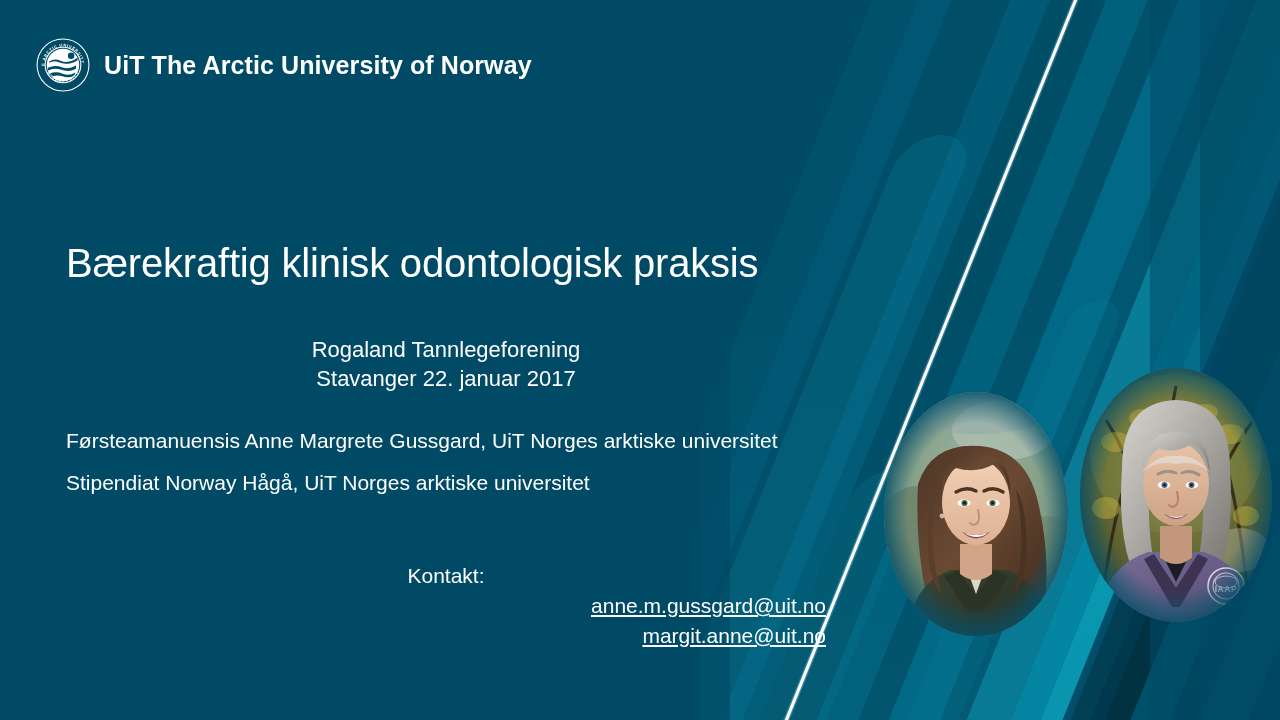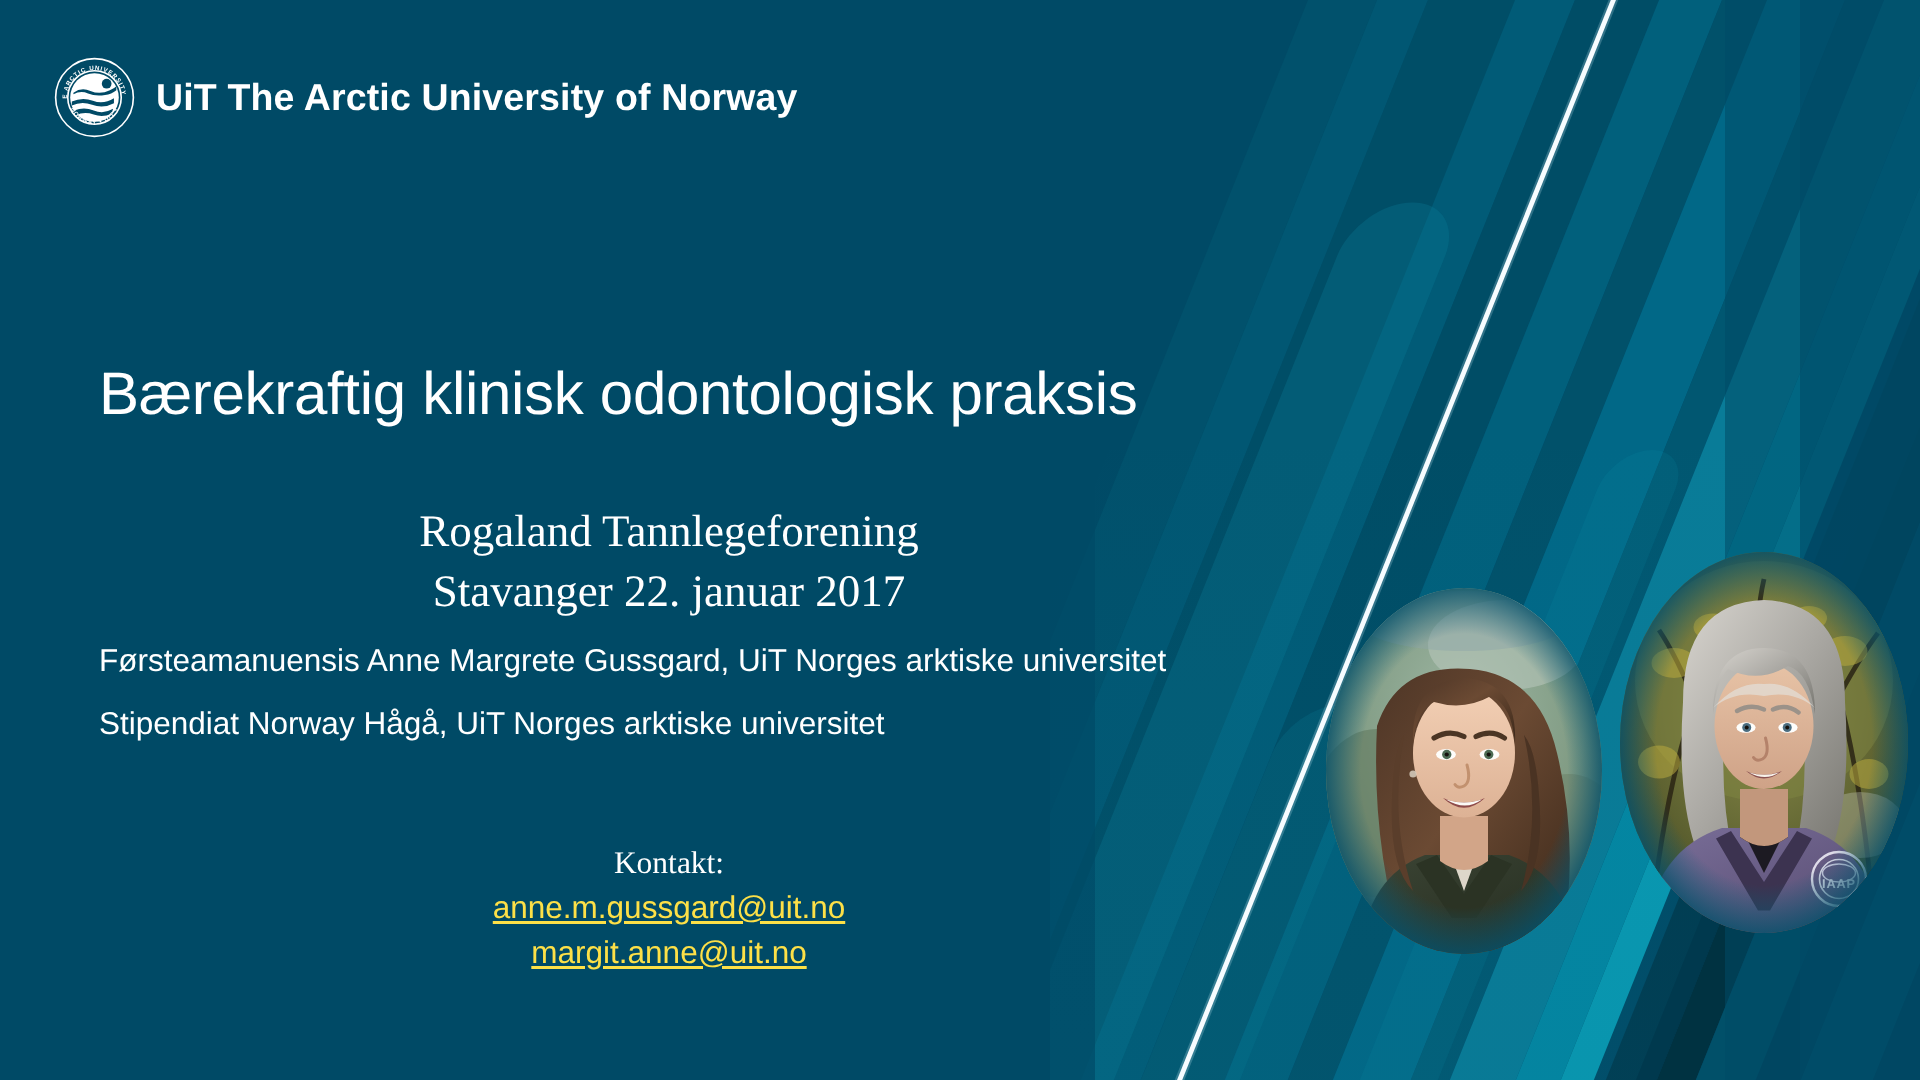--- a/index.html
+++ b/index.html
@@ -60,48 +60,48 @@
     line-height: 1.15;
     white-space: nowrap;
     text-align: right;
   }
 
   #subtitle-block {
     left: 66px;
     top: 335px;
     width: 760px;
     text-align: center;
-    font-size: 30px;
+    font-size: 22px;
     line-height: 1.32;
-    font-family: Liberation Serif, serif;
   }
   #subtitle-block div { white-space: nowrap; }
 
   #presenter-block {
     left: 66px;
     top: 430px;
     font-size: 21px;
     line-height: 1.0;
   }
   #presenter-block .presenter-line { white-space: nowrap; margin-bottom: 21px; }
 
   #contact-block {
     left: 66px;
     top: 561px;
     width: 760px;
     text-align: center;
     font-size: 21px;
     line-height: 1.42;
   }
-  #contact-block .contact-label { white-space: nowrap; font-family: Liberation Serif, serif; }
+  #contact-block .contact-label { white-space: nowrap; }
   #contact-block a.contact-email {
-    color: #fde047;
+    color: #ffffff;
     text-decoration: underline;
     white-space: nowrap;
     display: block;
+    text-align: right;
   }
 
   
   .portrait {
     position: absolute;
     border-radius: 50%;
     overflow: hidden;
     z-index: 7;
   }
   #portrait-margit { left: 884px; top: 392px; width: 184px; height: 244px; }

